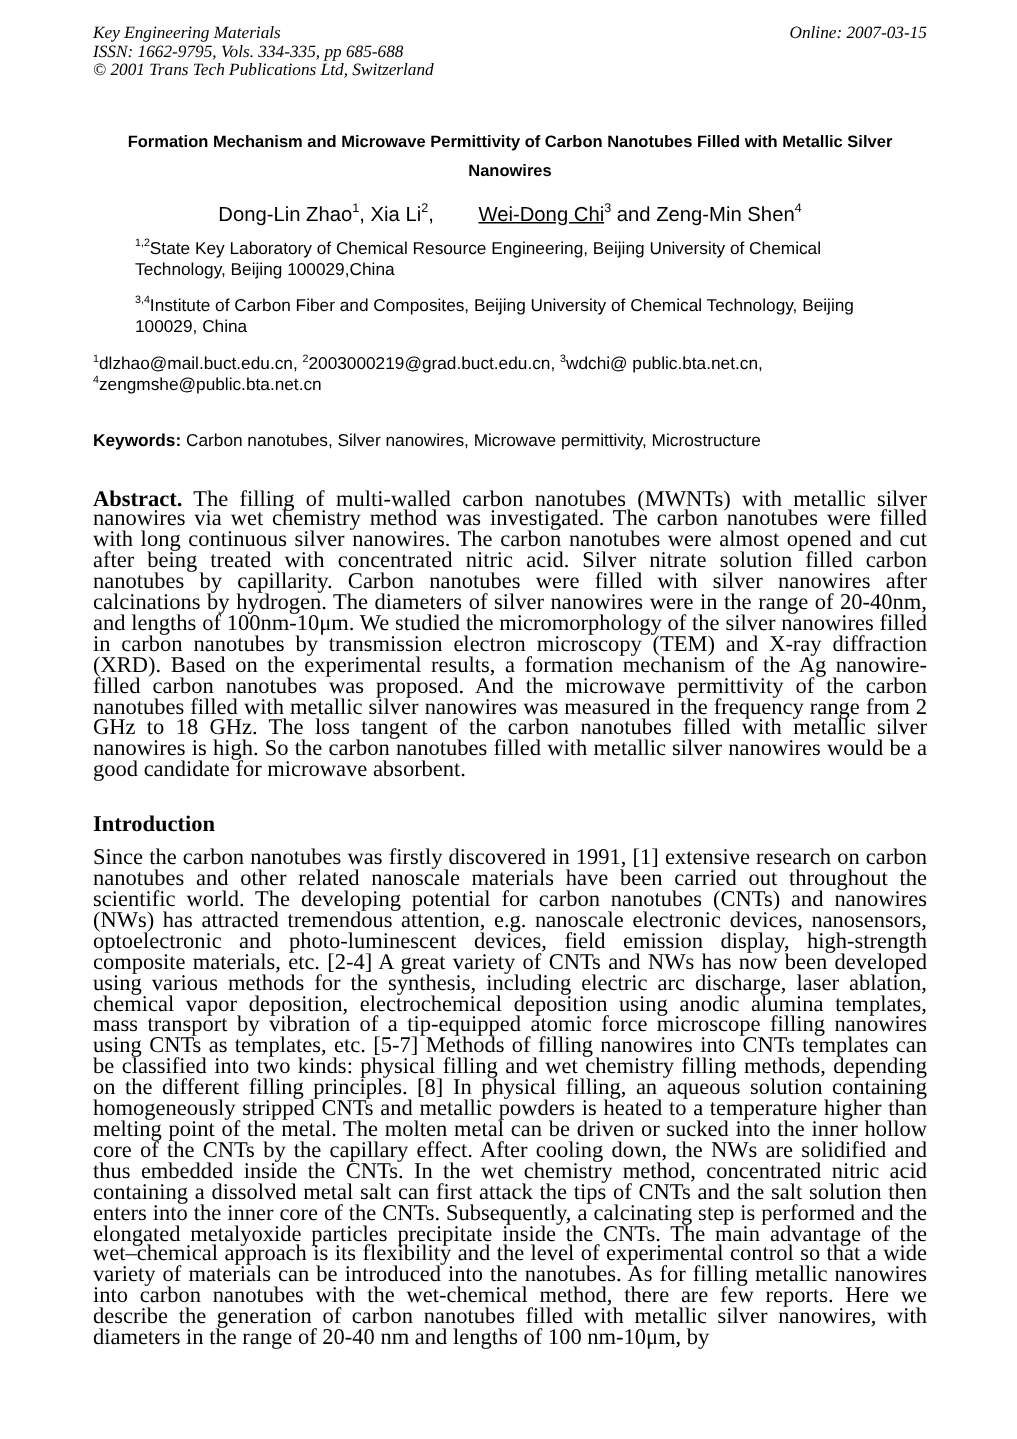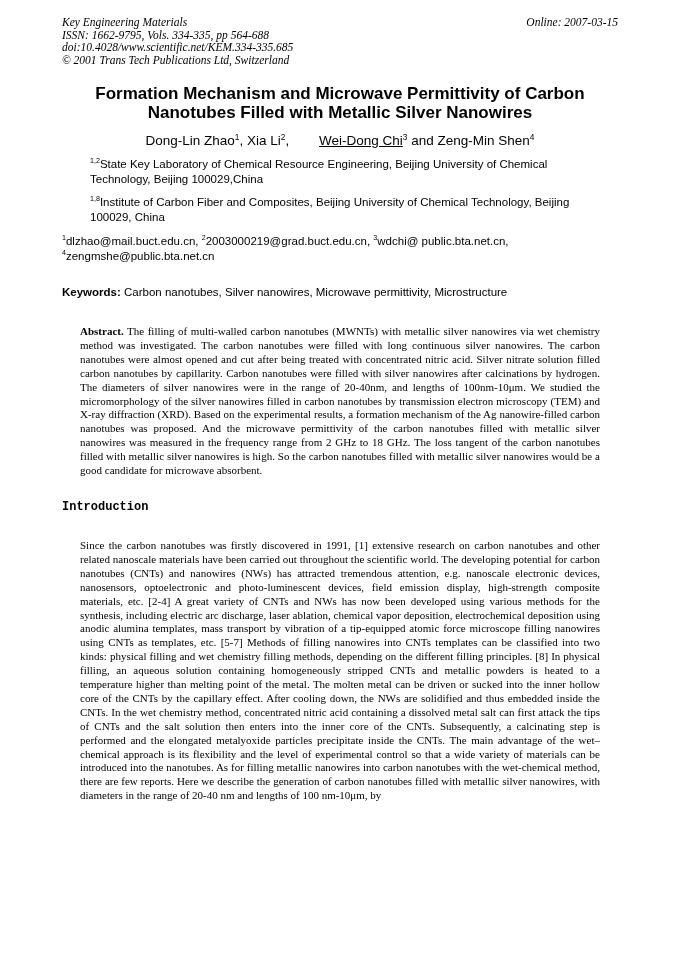--- a/index.html
+++ b/index.html
@@ -22,24 +22,24 @@
     font-family: "Liberation Serif", serif;
     font-style: italic;
     font-size: 11.5px;
     line-height: 12.5px;
   }
   .jheader .left div { white-space: nowrap; }
   .jheader .right { white-space: nowrap; font-style: italic; }
 
   
   .title {
-    margin: 18px auto 0 auto;
+    margin: 32px auto 0 auto;
     font-family: "Liberation Sans", sans-serif;
     font-weight: bold;
-    font-size: 17px;
+    font-size: 11px;
     line-height: 19px;
     text-align: center;
     max-width: 520px;
   }
 
   .authors {
     margin-top: 11px;
     font-family: "Liberation Sans", sans-serif;
     font-size: 13.5px;
     text-align: center;
@@ -65,59 +65,58 @@
 
   .keywords {
     margin-top: 22px;
     font-family: "Liberation Sans", sans-serif;
     font-size: 11.5px;
     line-height: 14px;
   }
   .keywords .kw-label { font-weight: bold; text-align: center; }
 
   .body-text {
-    margin: 18px;
+    margin: 0;
     font-family: "Liberation Serif", serif;
-    font-size: 11px;
+    font-size: 15px;
     line-height: 13.9px;
     text-align: justify;
   }
   .abstract { margin-top: 26px; }
   .abstract .ab-label { font-weight: bold; }
 
   .section-heading {
-    margin: 22px 0 25px 0;
-    font-family: Liberation Mono, monospace;
+    margin: 22px 0 9px 0;
+    font-family: Liberation Serif, serif;
     font-weight: bold;
-    font-size: 12px;
+    font-size: 15px;
     line-height: 14px;
   }
 </style>
 </head>
 <body>
 
 <div class="page">
 
   <div class="jheader">
     <div class="left">
       <div>Key Engineering Materials</div>
-      <div>ISSN: 1662-9795, Vols. 334-335, pp 564-688</div>
-      <div>doi:10.4028/www.scientific.net/KEM.334-335.685</div>
+      <div>ISSN: 1662-9795, Vols. 334-335, pp 685-688</div>
       <div>© 2001 Trans Tech Publications Ltd, Switzerland</div>
     </div>
     <div class="right">Online: 2007-03-15</div>
   </div>
 
   <div class="title">Formation Mechanism and Microwave Permittivity of Carbon Nanotubes Filled with Metallic Silver Nanowires</div>
 
   <div class="authors"><span><span></span><span>Dong-Lin Zhao</span><sup>1</sup></span><span><span>, </span><span>Xia Li</span><sup>2</sup></span><span><span>, </span><span class="underline">Wei-Dong Chi</span><sup>3</sup></span><span><span> and </span><span>Zeng-Min Shen</span><sup>4</sup></span></div>
 
   <div class="affil"><sup>1,2</sup><span>State Key Laboratory of Chemical Resource Engineering, Beijing University of Chemical Technology, Beijing 100029,China</span></div>
 
-  <div class="affil"><sup>1,8</sup><span>Institute of Carbon Fiber and Composites, Beijing University of Chemical Technology, Beijing 100029, China</span></div>
+  <div class="affil"><sup>3,4</sup><span>Institute of Carbon Fiber and Composites, Beijing University of Chemical Technology, Beijing 100029, China</span></div>
 
   <div class="emails"><sup>1</sup><span>dlzhao@mail.buct.edu.cn, </span><sup>2</sup><span>2003000219@grad.buct.edu.cn, </span><sup>3</sup><span>wdchi@ public.bta.net.cn,</span><br><sup>4</sup><span>zengmshe@public.bta.net.cn</span></div>
 
   <div class="keywords"><span class="kw-label">Keywords:</span><span> Carbon nanotubes, Silver nanowires, Microwave permittivity, Microstructure</span></div>
 
   <p class="body-text abstract"><span class="ab-label">Abstract.</span><span> The filling of multi-walled carbon nanotubes (MWNTs) with metallic silver nanowires via wet chemistry method was investigated. The carbon nanotubes were filled with long continuous silver nanowires. The carbon nanotubes were almost opened and cut after being treated with concentrated nitric acid. Silver nitrate solution filled carbon nanotubes by capillarity. Carbon nanotubes were filled with silver nanowires after calcinations by hydrogen. The diameters of silver nanowires were in the range of 20-40nm, and lengths of 100nm-10μm. We studied the micromorphology of the silver nanowires filled in carbon nanotubes by transmission electron microscopy (TEM) and X-ray diffraction (XRD). Based on the experimental results, a formation mechanism of the Ag nanowire-filled carbon nanotubes was proposed. And the microwave permittivity of the carbon nanotubes filled with metallic silver nanowires was measured in the frequency range from 2 GHz to 18 GHz. The loss tangent of the carbon nanotubes filled with metallic silver nanowires is high. So the carbon nanotubes filled with metallic silver nanowires would be a good candidate for microwave absorbent.</span></p>
 
   <div class="section-heading">Introduction</div>
 
   <p class="body-text">Since the carbon nanotubes was firstly discovered in 1991, [1] extensive research on carbon nanotubes and other related nanoscale materials have been carried out throughout the scientific world. The developing potential for carbon nanotubes (CNTs) and nanowires (NWs) has attracted tremendous attention, e.g. nanoscale electronic devices, nanosensors, optoelectronic and photo-luminescent devices, field emission display, high-strength composite materials, etc. [2-4] A great variety of CNTs and NWs has now been developed using various methods for the synthesis, including electric arc discharge, laser ablation, chemical vapor deposition, electrochemical deposition using anodic alumina templates, mass transport by vibration of a tip-equipped atomic force microscope filling nanowires using CNTs as templates, etc. [5-7] Methods of filling nanowires into CNTs templates can be classified into two kinds: physical filling and wet chemistry filling methods, depending on the different filling principles. [8] In physical filling, an aqueous solution containing homogeneously stripped CNTs and metallic powders is heated to a temperature higher than melting point of the metal. The molten metal can be driven or sucked into the inner hollow core of the CNTs by the capillary effect. After cooling down, the NWs are solidified and thus embedded inside the CNTs. In the wet chemistry method, concentrated nitric acid containing a dissolved metal salt can first attack the tips of CNTs and the salt solution then enters into the inner core of the CNTs. Subsequently, a calcinating step is performed and the elongated metalyoxide particles precipitate inside the CNTs. The main advantage of the wet–chemical approach is its flexibility and the level of experimental control so that a wide variety of materials can be introduced into the nanotubes. As for filling metallic nanowires into carbon nanotubes with the wet-chemical method, there are few reports. Here we describe the generation of carbon nanotubes filled with metallic silver nanowires, with diameters in the range of 20-40 nm and lengths of 100 nm-10μm, by</p>

